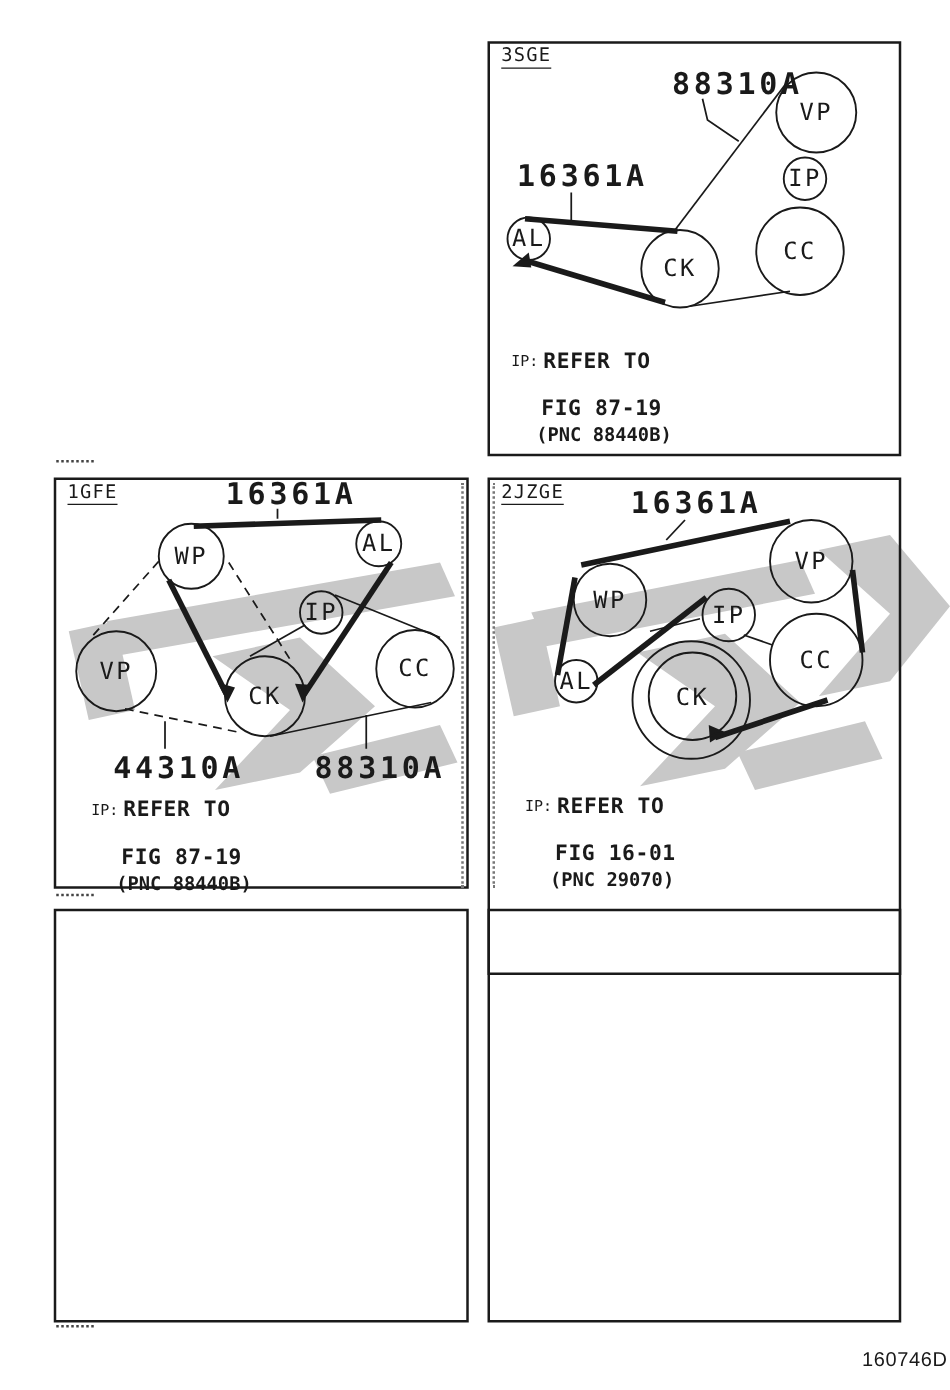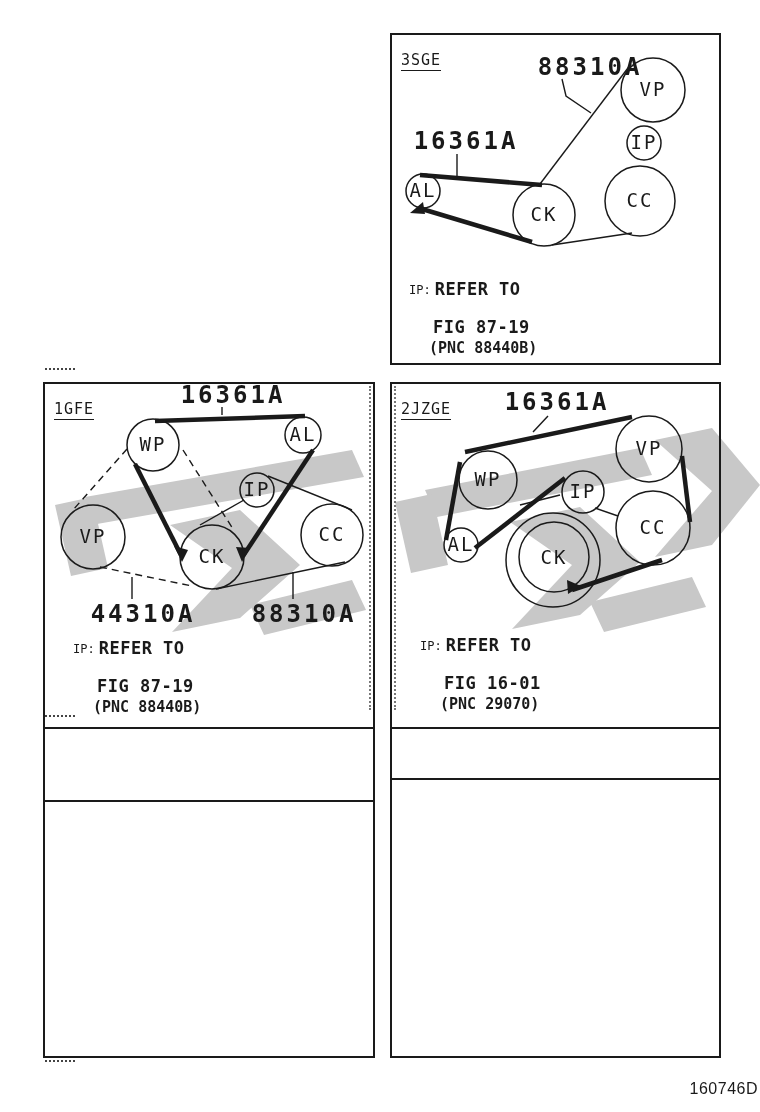--- a/index.html
+++ b/index.html
@@ -1,21 +1,21 @@
 <!DOCTYPE html>
 <html><head>
 <meta charset="utf-8">
 <style>
   html,body{margin:0;padding:0;background:#ffffff;}
   .page{position:relative;width:760px;height:1112px;background:#ffffff;overflow:hidden;
         font-family:"DejaVu Sans", sans-serif;color:#1a1a1a;}
   .watermark{position:absolute;left:0;top:0;z-index:0;}
   .panel{position:absolute;border:2px solid #1a1a1a;box-sizing:border-box;z-index:2;background:transparent;}
   .panel svg{position:absolute;left:0;top:0;}
-  .engine-code{position:absolute;left:9px;top:16px;
+  .engine-code{position:absolute;left:9px;top:0;
      font-family:"DejaVu Sans Mono", monospace;font-size:15px;letter-spacing:1px;
      border-bottom:1.5px solid #1a1a1a;padding-bottom:1px;}
   .legend{position:absolute;left:22px;top:18px;font-size:14px;line-height:18.4px;letter-spacing:1px;white-space:pre;}
   .note{position:absolute;font-family:"DejaVu Sans Mono", monospace;}
   .note-prefix{font-size:12px;font-weight:normal;margin-right:4px;vertical-align:1px;}
   .note-main{font-size:17px;font-weight:bold;letter-spacing:0.5px;}
   .note-row2{margin-left:24px;margin-top:18px;}
   .note-sub{font-size:15px;font-weight:bold;margin-left:20px;margin-top:2px;}
   .pulley-label{font-family:"DejaVu Sans Mono", monospace;font-size:19px;letter-spacing:2px;
      text-anchor:middle;fill:#1a1a1a;}
@@ -93,21 +93,21 @@
         <text class="callout" x="76" y="116">16361A</text>
       </g>
     </svg>
     <div class="note" style="left:17px;top:244px;">
       <div><span class="note-prefix">IP:</span><span class="note-main">REFER TO</span></div>
       <div class="note-main note-row2">FIG 87-19</div>
       <div class="note-sub">(PNC 88440B)</div>
     </div>
   </section>
 
-  <section class="panel" style="left:43px;top:382px;width:332px;height:420px;">
+  <section class="panel" style="left:43px;top:382px;width:332px;height:329px;">
     <div class="engine-code">1GFE</div>
     <svg width="328" height="325" viewBox="2 2 328 325">
       <g>
         <line class="belt-dashed" x1="84" y1="67" x2="30" y2="128"></line>
         <line class="belt-dashed" x1="140" y1="68" x2="190" y2="147"></line>
         <line class="belt-dashed" x1="57" y1="185" x2="149" y2="204"></line>
       </g>
       <g>
         <line class="belt-thin" x1="157" y1="143" x2="201" y2="118"></line>
         <line class="belt-thin" x1="225" y1="94" x2="309" y2="128"></line>

